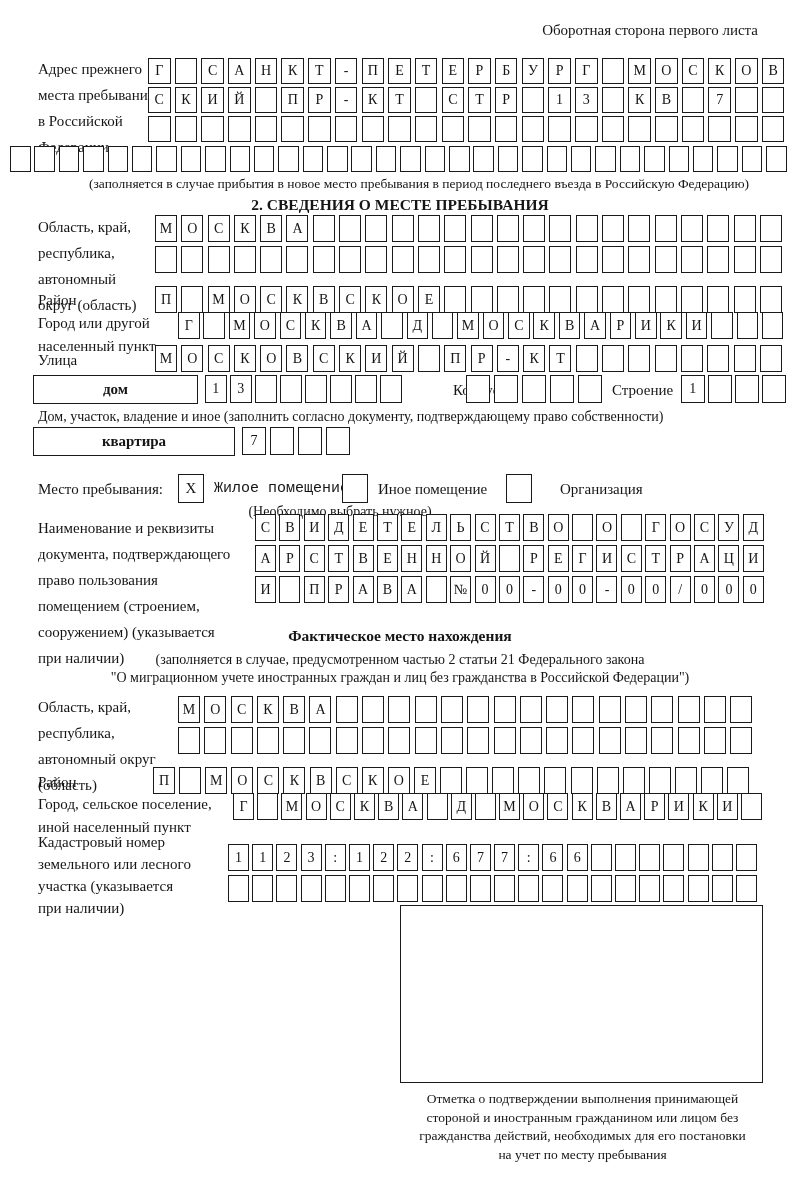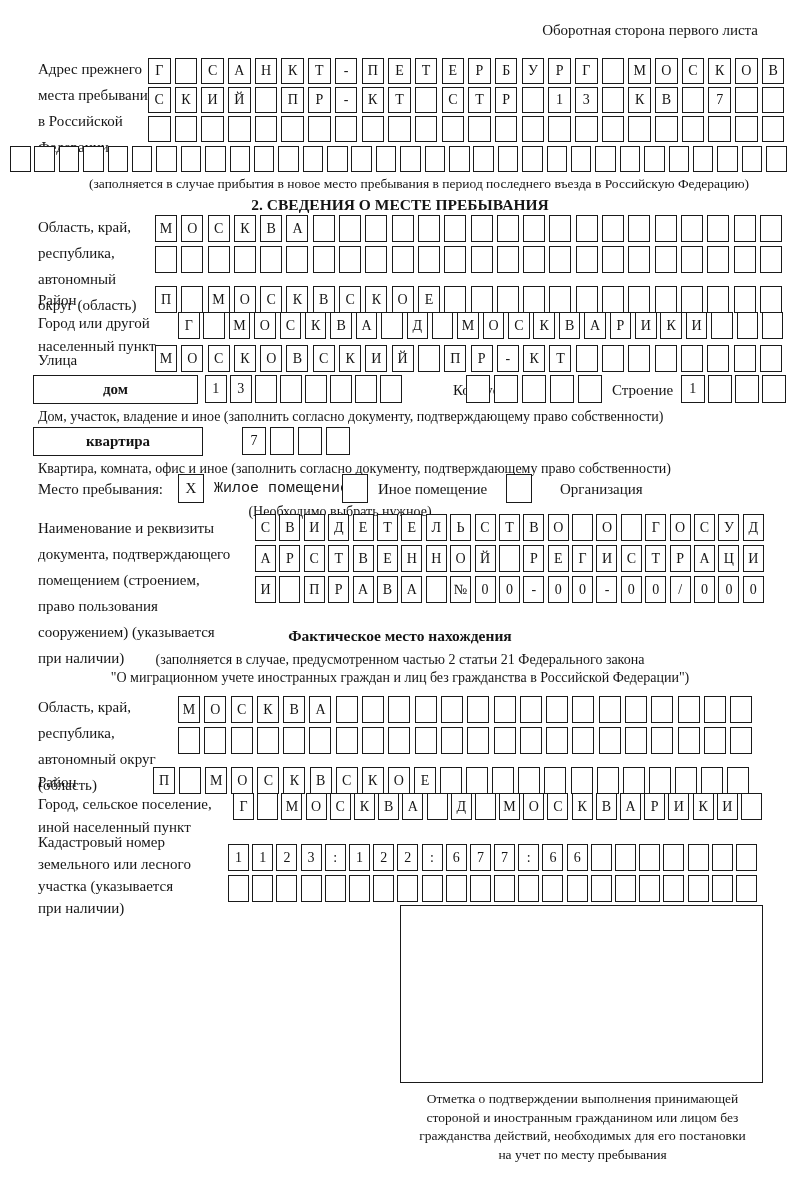--- a/index.html
+++ b/index.html
@@ -335,43 +335,42 @@
     </div>
   <div class="lbl" style="top:377px;left:612px;">Строение</div>
   <div class="grid gStr" style="top:375px;left:681px;">
       <span class="box">1</span>
       <span class="box"></span>
       <span class="box"></span>
       <span class="box"></span>
     </div>
   <div class="cap" style="top:409px;left:38px;">Дом, участок, владение и иное (заполнить согласно документу, подтверждающему право собственности)</div>
 
-  <div class="widebox" style="top:427px;left:33px;width:170px;">квартира</div>
+  <div class="widebox" style="top:427px;left:33px;width:202px;">квартира</div>
   <div class="grid gKv" style="top:427px;left:242px;">
       <span class="box">7</span>
       <span class="box"></span>
       <span class="box"></span>
       <span class="box"></span>
     </div>
-  <div class="cap" style="top:461px;left:38px;">Квартира, комната, офис и иное (заполнить согласно документу, подтверждающему право собственности)</div>
 
   <div class="lbl" style="top:476px;left:38px;">Место пребывания:</div>
   <div class="chk" style="top:474px;left:178px;">X</div>
   <div class="lbl" style="top:476px;left:214px;font-family:Liberation Mono, monospace;">Жилое помещение</div>
   <div class="chk" style="top:474px;left:342px;"></div>
   <div class="lbl" style="top:476px;left:378px;">Иное помещение</div>
   <div class="chk" style="top:474px;left:506px;"></div>
   <div class="lbl" style="top:476px;left:560px;">Организация</div>
   <div class="cap" style="top:504px;left:200px;width:280px;text-align:center;">(Необходимо выбрать нужное)</div>
 
   <div class="lbl" style="top:515px;left:38px;">
       <div>Наименование и реквизиты</div>
       <div>документа, подтверждающего</div>
+      <div>право пользования</div>
       <div>помещением (строением,</div>
-      <div>право пользования</div>
       <div>сооружением) (указывается</div>
       <div>при наличии)</div>
     </div>
   <div class="grid gDoc" style="top:514px;left:255px;">
       <span class="box">С</span>
       <span class="box">В</span>
       <span class="box">И</span>
       <span class="box">Д</span>
       <span class="box">Е</span>
       <span class="box">Т</span>

